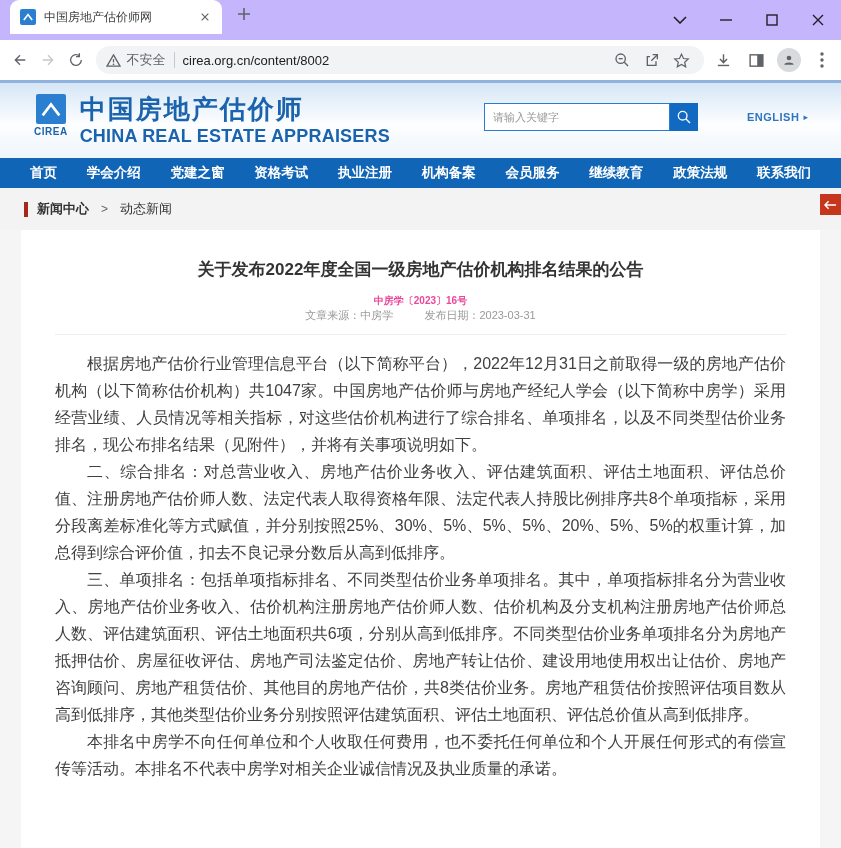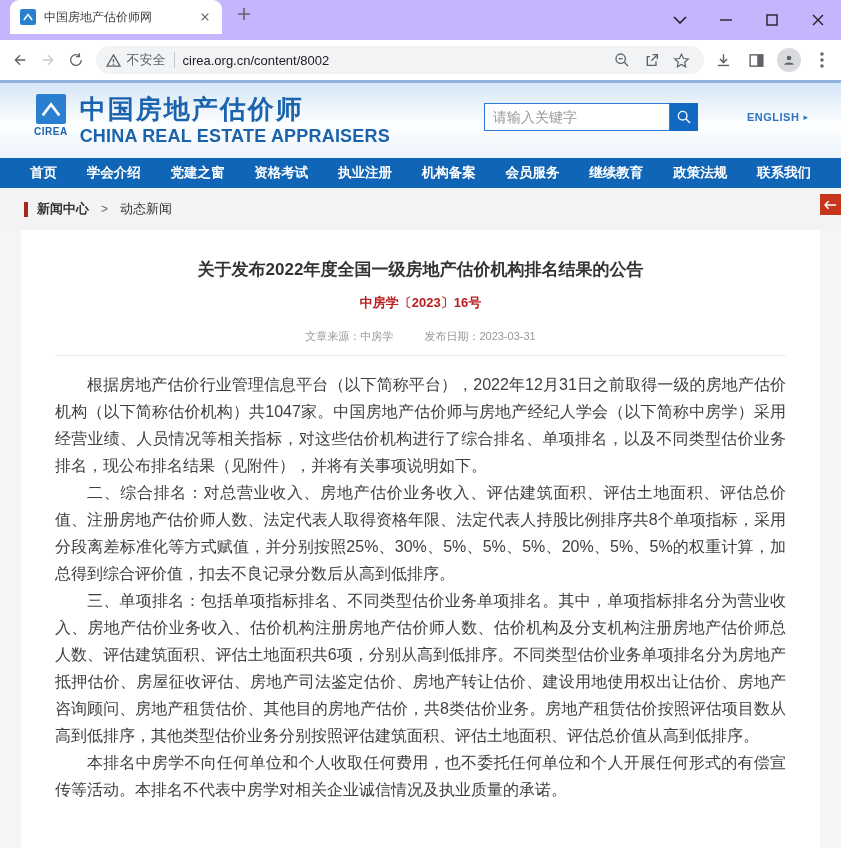--- a/index.html
+++ b/index.html
@@ -36,21 +36,21 @@
   .page-topline { height:3px; background:#8fb3dd; }
   .site-header { height:75px; background:linear-gradient(180deg,#d5e6f6 0%,#fdfeff 55%,#eef5fb 100%); position:relative; }
   .logo-wrap { position:absolute; left:34px; top:11px; display:flex; cursor:pointer; }
   .logo-block { display:flex; flex-direction:column; align-items:center; }
   .logo-sq { width:30px; height:30px; background:#2b7fd0; border-radius:2px; display:flex; align-items:center; justify-content:center; }
   .logo-cirea { font-size:10px; font-weight:bold; color:#1b64ad; margin-top:2px; letter-spacing:0.5px; }
   .site-names { margin-left:12px; padding-top:1px; }
   .site-zh { font-size:26px; color:#1b64ad; letter-spacing:2px; font-weight:600; line-height:28px; }
   .site-en { font-size:18px; font-weight:bold; color:#1b64ad; letter-spacing:0.2px; margin-top:3px; }
   .search-area { position:absolute; left:484px; top:20px; display:flex; }
-  .search-input { width:186px; height:28px; border:1px solid #2a7bd4; font-size:14px; padding:0 8px;
+  .search-input { width:186px; height:28px; border:1px solid #2a7bd4; font-size:11px; padding:0 8px;
                   outline:none; color:#333; font-family:inherit; }
   .search-input::placeholder { color:#999; }
   .search-btn { width:28px; height:28px; background:#1269c2; border:none; display:flex; align-items:center;
                 justify-content:center; cursor:pointer; }
   .english-link { position:absolute; left:747px; top:28px; font-size:11px; font-weight:bold; color:#2f74c0;
                   letter-spacing:0.5px; cursor:pointer; display:flex; align-items:center; }
   .english-arrow { font-size:9px; margin-left:4px; }
 
   
   .main-nav { height:30px; background:#1065b6; display:flex; align-items:center; justify-content:space-between;
@@ -62,21 +62,21 @@
   .crumb-bar { width:4px; height:15px; background:#a5281c; margin-right:9px; }
   .crumb-section { font-size:13px; font-weight:bold; color:#333; cursor:pointer; }
   .crumb-sep { margin:0 12px; color:#666; font-size:12px; }
   .crumb-current { font-size:13px; color:#333; cursor:pointer; }
   .back-float { position:absolute; right:0; top:6px; width:21px; height:21px; background:#c6361c; display:flex;
                 align-items:center; justify-content:center; cursor:pointer; }
 
   
   .card { margin:0 21px; background:#fff; min-height:618px; padding:28px 34px 20px; }
   .a-title { text-align:center; font-size:17px; font-weight:bold; color:#333; margin-bottom:13px; }
-  .a-docnum { text-align:center; font-size:13px; font-weight:bold; color:#b91c1c; margin-bottom:17px; }
+  .a-docnum { text-align:center; font-size:10px; font-weight:bold; color:#ec4899; }
   .a-meta { text-align:center; font-size:11px; color:#999; padding-bottom:11px; border-bottom:1px solid #ededed; }
   .a-meta span { margin:0 14px; }
   .a-body { margin-top:15px; }
   .a-body p { font-size:16px; line-height:27px; color:#404040; text-align:justify; text-indent:2em; }
 
   svg { display:block; }
 </style>
 </head>
 <body>
 

